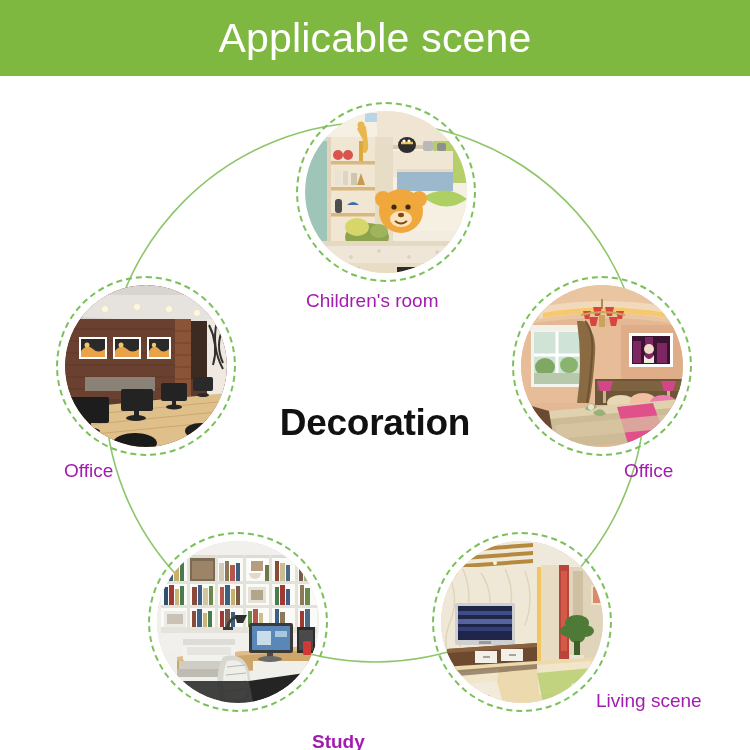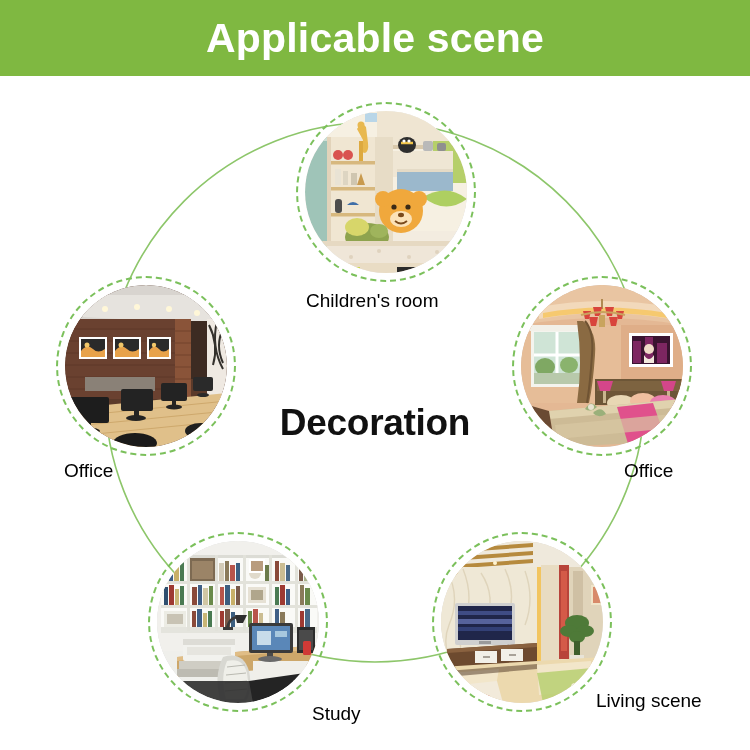--- a/index.html
+++ b/index.html
@@ -28,21 +28,21 @@
     width: 750px;
     height: 76px;
     background: #7FB841;
     display: flex;
     align-items: center;
     justify-content: center;
   }
   #header-title {
     color: #ffffff;
     font-family: "Liberation Sans", sans-serif;
-    font-weight: bold;
+    font-weight: normal;
     font-size: 41px;
     letter-spacing: 0.2px;
     line-height: 1;
     white-space: nowrap;
   }
 
   
   #diagram {
     position: absolute;
     left: 0;
@@ -101,37 +101,37 @@
   }
   .node-photo svg {
     display: block;
     width: 162px;
     height: 162px;
   }
   .node-label {
     position: absolute;
     font-family: "Liberation Sans", sans-serif;
     font-size: 19px;
-    color: #000000;
+    color: #a21caf;
     white-space: nowrap;
     line-height: 1;
   }
 
   
   #node-children { left: 296px; top: 26px; }
   #node-office   { left: 56px;  top: 200px; }
   #node-bedroom  { left: 512px; top: 200px; }
   #node-study    { left: 148px; top: 456px; }
   #node-living   { left: 432px; top: 456px; }
 
   
   #label-children { left: 306px; top: 215px; }
   #label-office   { left: 64px;  top: 385px; }
   #label-bedroom  { left: 624px; top: 385px; }
-  #label-study    { left: 312px; top: 628px; }
+  #label-study    { left: 312px; top: 656px; font-weight: bold; }
   #label-living   { left: 596px; top: 615px; }
 </style>
 </head>
 <body>
 
 <div id="page">
 
   <div id="header-banner">
     <div id="header-title">Applicable scene</div>
   </div>

